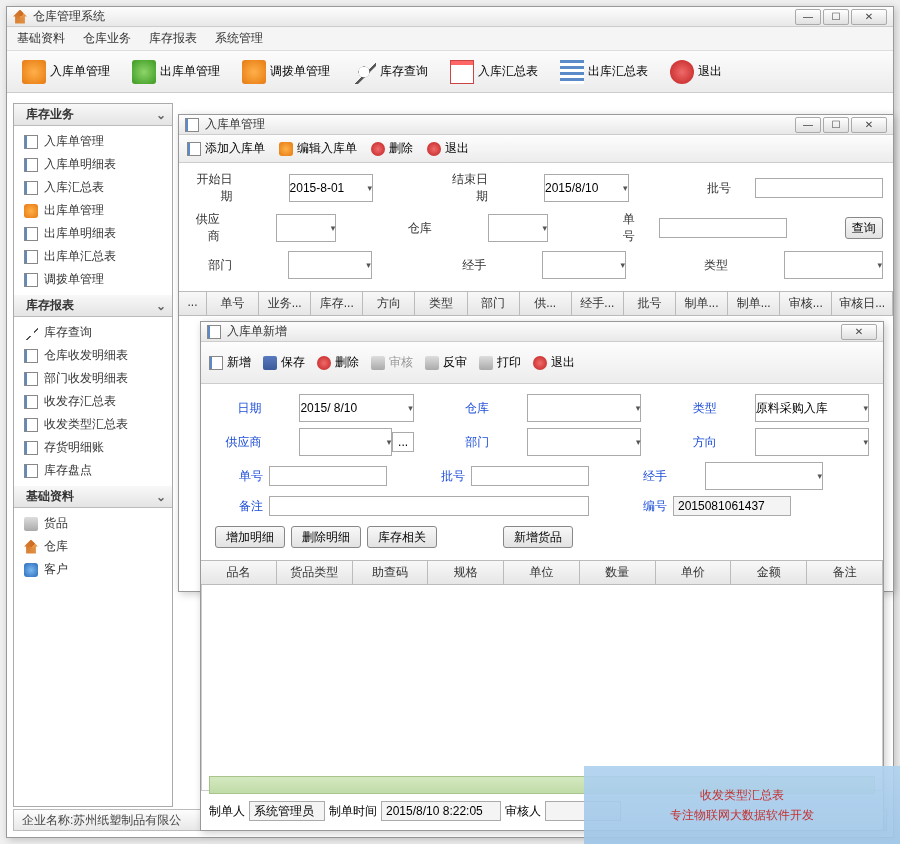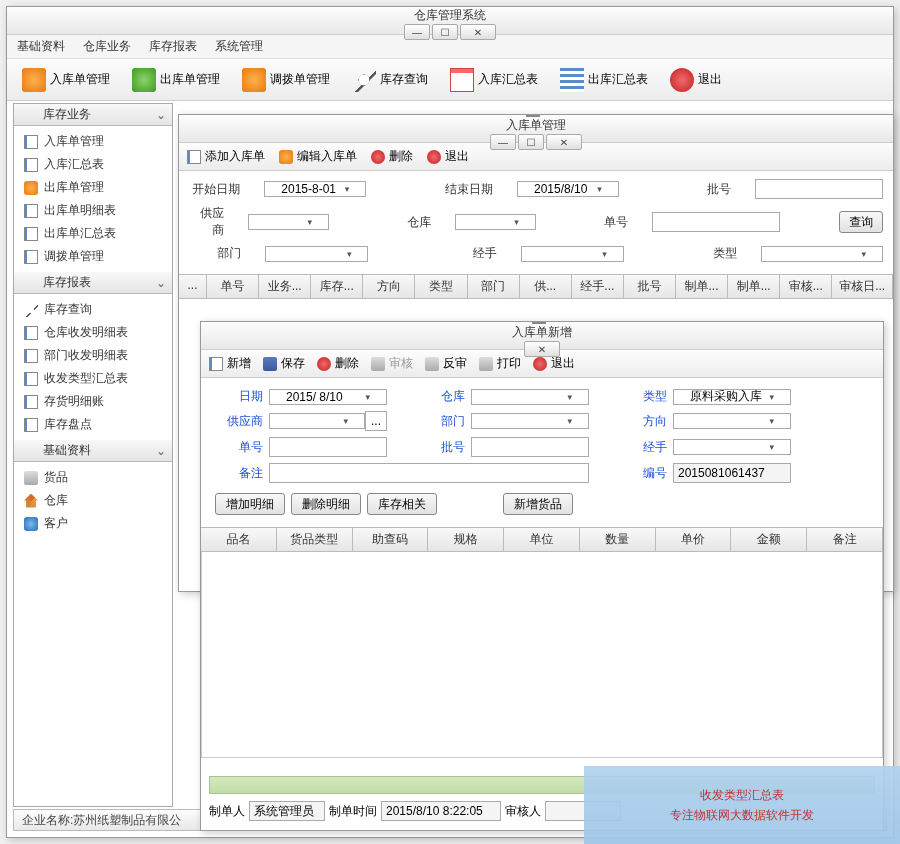--- a/index.html
+++ b/index.html
@@ -1,60 +1,60 @@
 <!DOCTYPE html>
 <html><head>
 <meta charset="utf-8">
 <style>
 * { box-sizing: border-box; margin: 0; padding: 0; font-family: "Microsoft YaHei", SimSun, sans-serif; font-size: 12px; }
 body { background: #f0f0f0; width: 900px; height: 844px; position: relative; overflow: hidden; }
 
 .window { position: absolute; background: #fff; border: 1px solid #999; box-shadow: 2px 2px 8px rgba(0,0,0,0.2); }
-.titlebar { height: 28px; background: linear-gradient(#fdfdfd,#e8e8e8); border-bottom: 1px solid #ccc; display: flex; align-items: center; padding: 0 6px; flex-direction: column; }
+.titlebar { height: 20px; background: linear-gradient(#fdfdfd,#e8e8e8); border-bottom: 1px solid #ccc; display: flex; align-items: center; padding: 0 6px; }
 .titlebar .ticon { width: 14px; height: 14px; margin-right: 6px; display:inline-block; }
 .titlebar .title { flex: 1; color: #333; }
 .winbtns { display: flex; gap: 2px; }
 .winbtn { width: 26px; height: 16px; border: 1px solid #aaa; background: linear-gradient(#fff,#e0e0e0); display:flex; align-items:center; justify-content:center; cursor:pointer; font-size:10px; color:#444; border-radius:2px;}
 .winbtn.close { width:36px; }
 
 .menubar { height: 24px; background: #f5f5f5; display: flex; align-items: center; padding: 0 10px; gap: 18px; border-bottom: 1px solid #ddd; color:#333; }
 .menubar span { cursor:pointer; }
 
 .toolbar-main { height: 42px; background: linear-gradient(#fcfcfc,#ececec); border-bottom: 1px solid #ccc; display:flex; align-items:center; padding:0 6px; gap:4px; }
 .tbtn { display:flex; align-items:center; gap:4px; padding:4px 8px; cursor:pointer; border:1px solid transparent; border-radius:3px; }
 .tbtn .ic { width:24px; height:24px; display:inline-block; }
 
 .sidebar { position:absolute; left:6px; top:96px; width:160px; bottom:30px; border:1px solid #aaa; background:#fff; display:flex; flex-direction:column; }
-.side-header { height:22px; background:linear-gradient(#f8f8f8,#e4e4e4); border-bottom:1px solid #bbb; display:flex; align-items:center; padding:0 6px; gap:23px; color:#333; }
+.side-header { height:22px; background:linear-gradient(#f8f8f8,#e4e4e4); border-bottom:1px solid #bbb; display:flex; align-items:center; padding:0 6px; gap:6px; color:#333;font-weight:bold; }
 .side-header .chev { margin-left:auto; color:#666; }
 .side-list { padding:4px 0; }
 .side-item { display:flex; align-items:center; gap:6px; padding:3px 10px; cursor:pointer; color:#333; }
 .side-item .ii { width:14px; height:14px; display:inline-block; }
 .statusbar { position:absolute; left:6px; right:6px; bottom:6px; height:22px; background:linear-gradient(#fdfdfd,#e8e8e8); border:1px solid #bbb; display:flex; align-items:center; padding:0 8px; color:#444; }
 
 
 .win2 { left:178px; top:114px; right:6px; height:478px; }
 .toolbar2 { height:28px; background:linear-gradient(#fdfdfd,#ececec); border-bottom:1px solid #ccc; display:flex; align-items:center; padding:0 8px; gap:14px; }
 .tb2 { display:flex; align-items:center; gap:4px; cursor:pointer; }
 .tb2 .si { width:14px; height:14px; display:inline-block; }
 
 .filter { padding:8px 10px 6px; }
 .frow { display:flex; align-items:center; margin-bottom:6px; gap:24px; }
 .flabel { width:56px; text-align:right; color:#333; }
 .finput { border:1px solid #aaa; height:20px; padding:0 4px; background:#fff; }
-.fselect { border:1px solid #aaa; height:16px; background:#fff; display:flex; align-items:center; padding:0 16px; justify-content:space-between; }
+.fselect { border:1px solid #aaa; height:28px; background:#fff; display:flex; align-items:center; padding:0 0; justify-content:space-between;margin-left:32px; }
 .fselect .dd { color:#555; font-size:9px; }
 .qbtn { width:68px; height:22px; background:linear-gradient(#f8f8f8,#e2e2e2); border:1px solid #888; border-radius:3px; cursor:pointer; }
 
 .gridhead { display:flex; background:linear-gradient(#f8f8f8,#e6e6e6); border:1px solid #bbb; border-left:none; border-right:none; }
 .gh { border-right:1px solid #bbb; padding:3px 4px; text-align:center; color:#333; overflow:hidden; white-space:nowrap; }
 
 
 .win3 { left:200px; top:321px; width:684px; height:510px; z-index:5; }
-.toolbar3 { height:28px; background:linear-gradient(#fdfdfd,#ececec); border-bottom:1px solid #ccc; display:flex; align-items:center; padding:0 8px; gap:12px; }
+.toolbar3 { height:42px; background:linear-gradient(#fdfdfd,#ececec); border-bottom:1px solid #ccc; display:flex; align-items:center; padding:0 8px; gap:12px; }
 .form3 { padding:10px 14px 6px; }
 .f3row { display:flex; align-items:center; margin-bottom:6px; }
 .f3lab { width:48px; text-align:right; margin-right:6px; color:#1d4ed8; }
 .f3gap { width:30px; }
 .btn3 { height:22px; padding:0 10px; background:linear-gradient(#f8f8f8,#e2e2e2); border:1px solid #888; border-radius:3px; cursor:pointer; margin-right:6px; }
 .grid3body { height:206px; border:1px solid #ccc; border-top:none; background:#fff; }
 .bottombar3 { position:absolute; left:8px; right:8px; bottom:8px; height:22px; display:flex; align-items:center; gap:4px; }
 .footer-green { position:absolute; left:8px; right:8px; bottom:36px; height:18px; background:linear-gradient(#d4e8c0,#c0dca8); border:1px solid #a8c48c; }
 
 .watermark { position:absolute; right:0; bottom:0; width:316px; height:78px; background:linear-gradient(#b0d2ef,#9fc6e8); opacity:0.92; display:flex; flex-direction:column; align-items:center; justify-content:center; color:#c02020; font-size:17px; line-height:1.7; font-family:SimSun; z-index:20; }
@@ -129,20 +129,24 @@
       <span>库存业务</span>
       <span class="chev">⌄</span>
     </div>
     <div class="side-list">
       <div class="side-item">
           <span class="ii ic-doc"></span>
           <span>入库单管理</span>
         </div>
       <div class="side-item">
           <span class="ii ic-doc"></span>
+          <span>入库单明细表</span>
+        </div>
+      <div class="side-item">
+          <span class="ii ic-doc"></span>
           <span>入库汇总表</span>
         </div>
       <div class="side-item">
           <span class="ii ic-orange"></span>
           <span>出库单管理</span>
         </div>
       <div class="side-item">
           <span class="ii ic-doc"></span>
           <span>出库单明细表</span>
         </div>
@@ -165,20 +169,24 @@
           <span class="ii ic-mag"></span>
           <span>库存查询</span>
         </div>
       <div class="side-item">
           <span class="ii ic-doc"></span>
           <span>仓库收发明细表</span>
         </div>
       <div class="side-item">
           <span class="ii ic-doc"></span>
           <span>部门收发明细表</span>
+        </div>
+      <div class="side-item">
+          <span class="ii ic-doc"></span>
+          <span>收发存汇总表</span>
         </div>
       <div class="side-item">
           <span class="ii ic-doc"></span>
           <span>收发类型汇总表</span>
         </div>
       <div class="side-item">
           <span class="ii ic-doc"></span>
           <span>存货明细账</span>
         </div>
       <div class="side-item">

